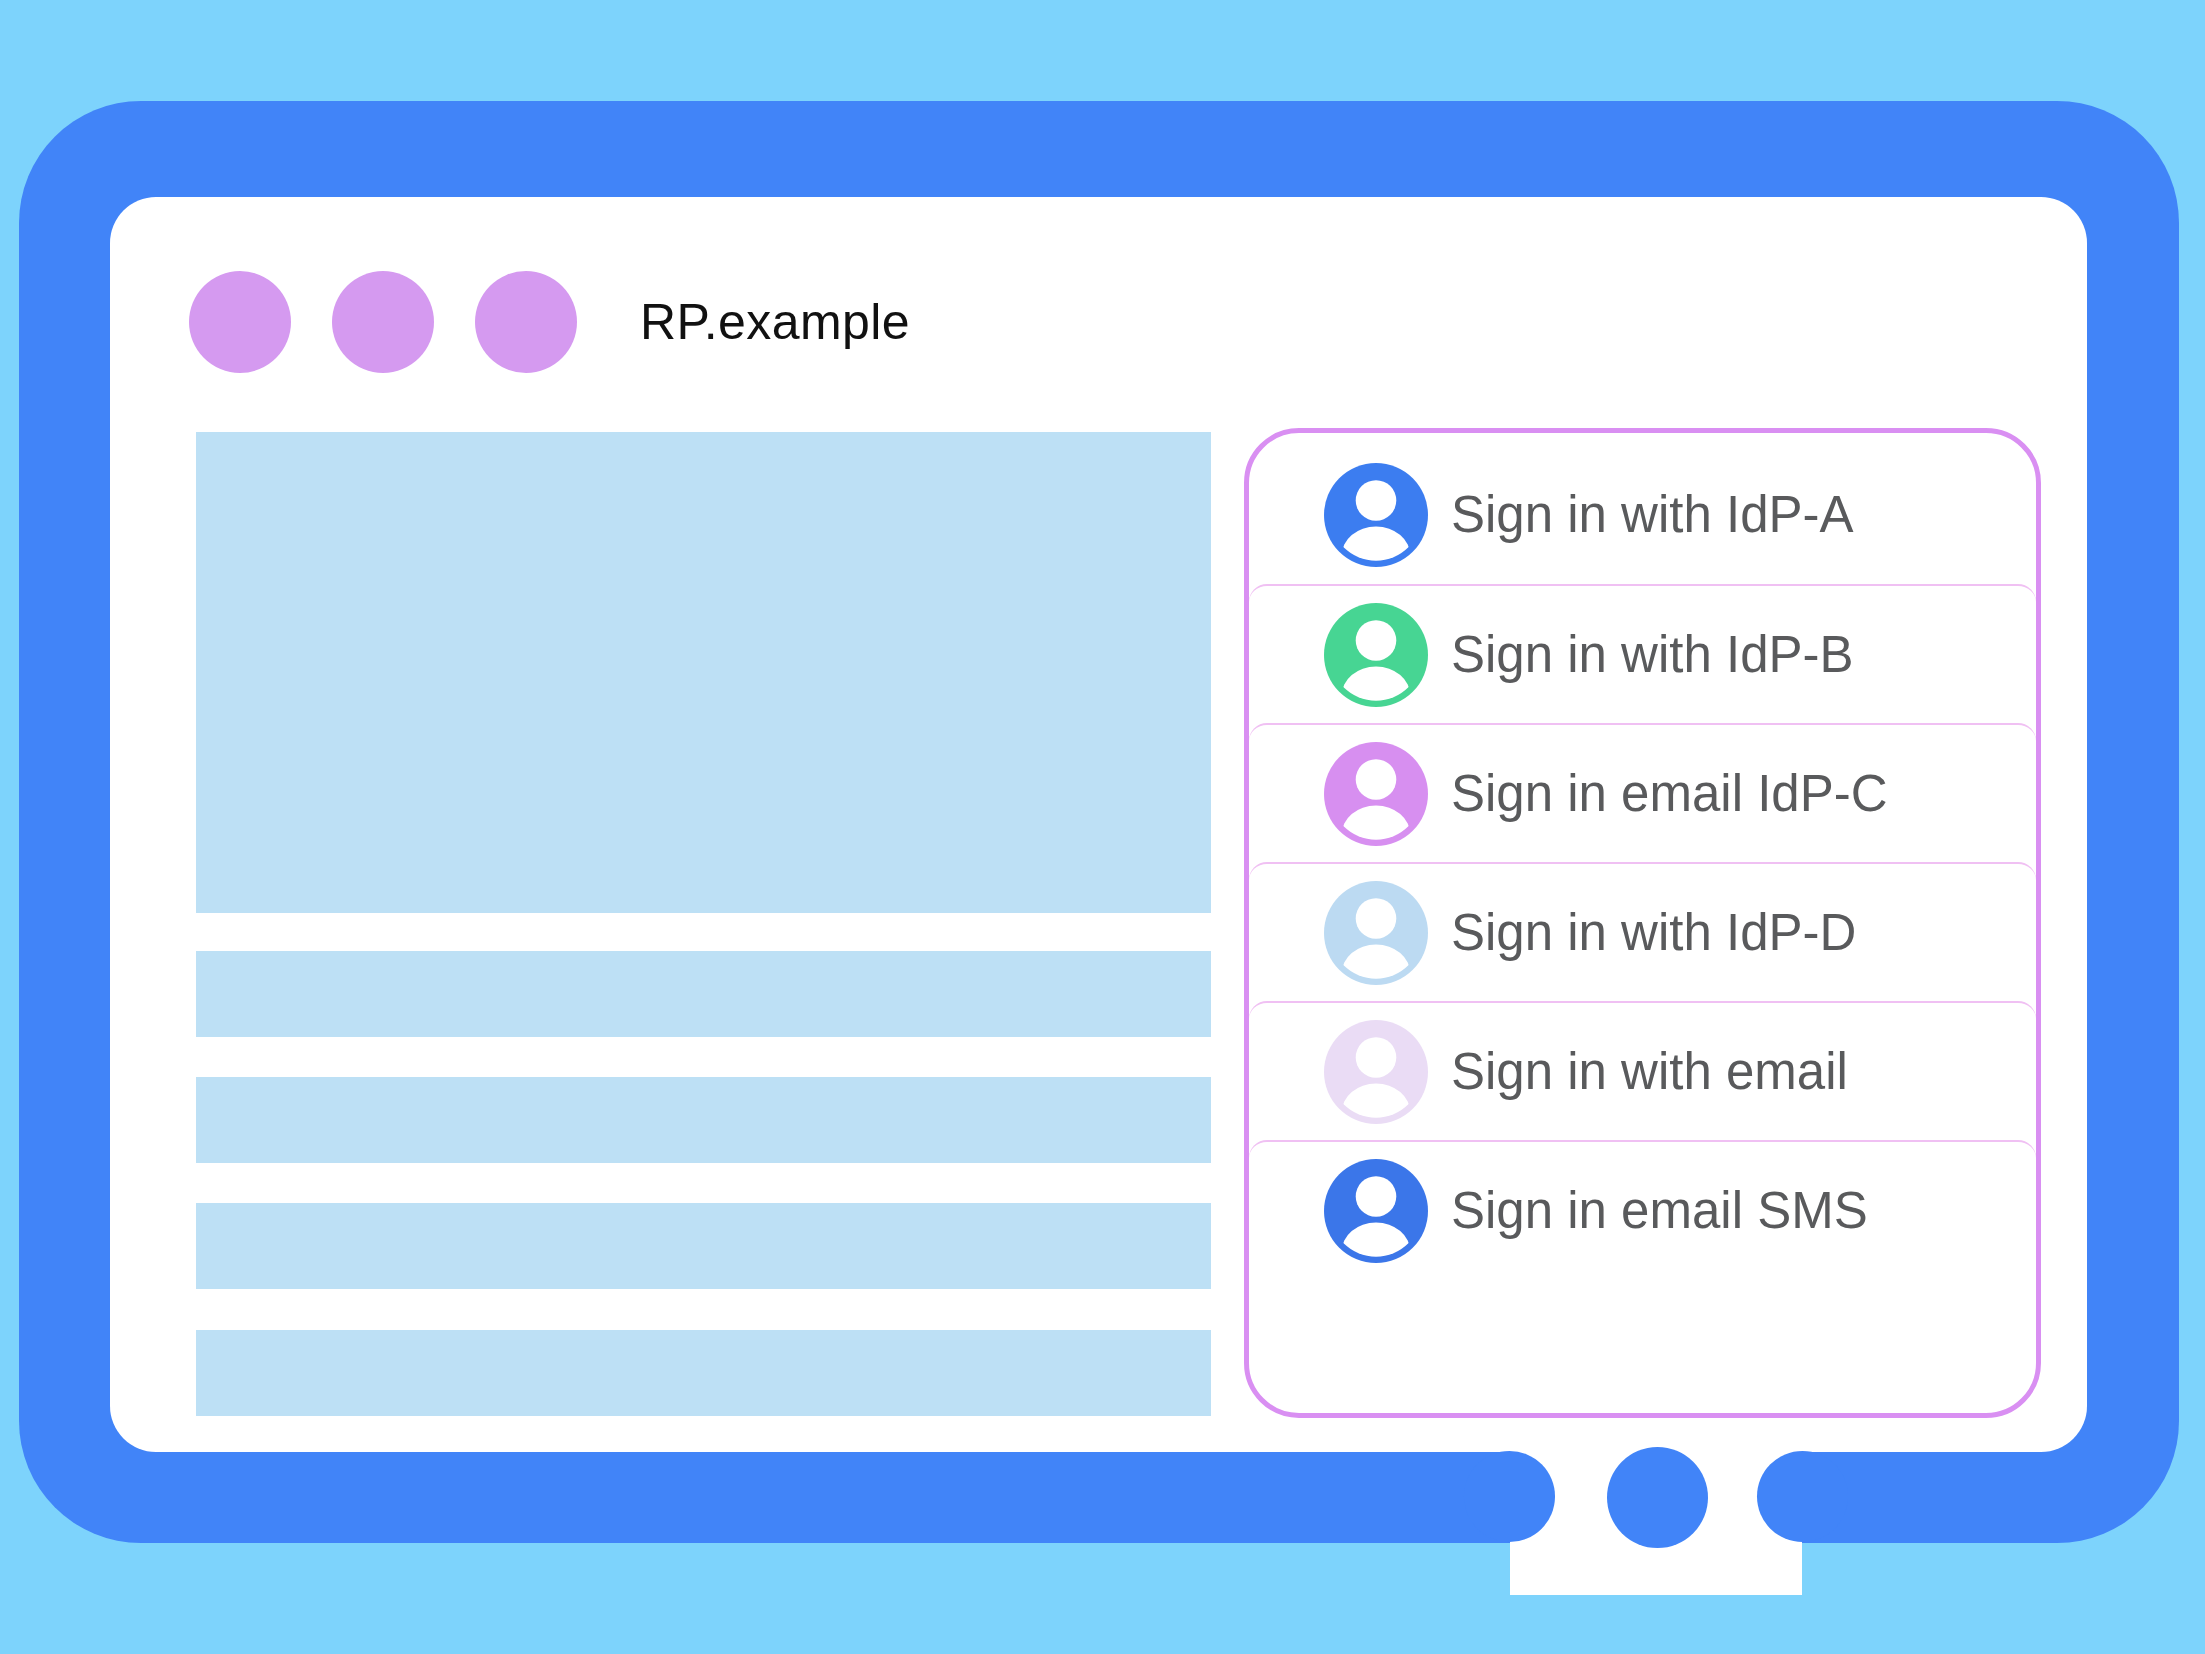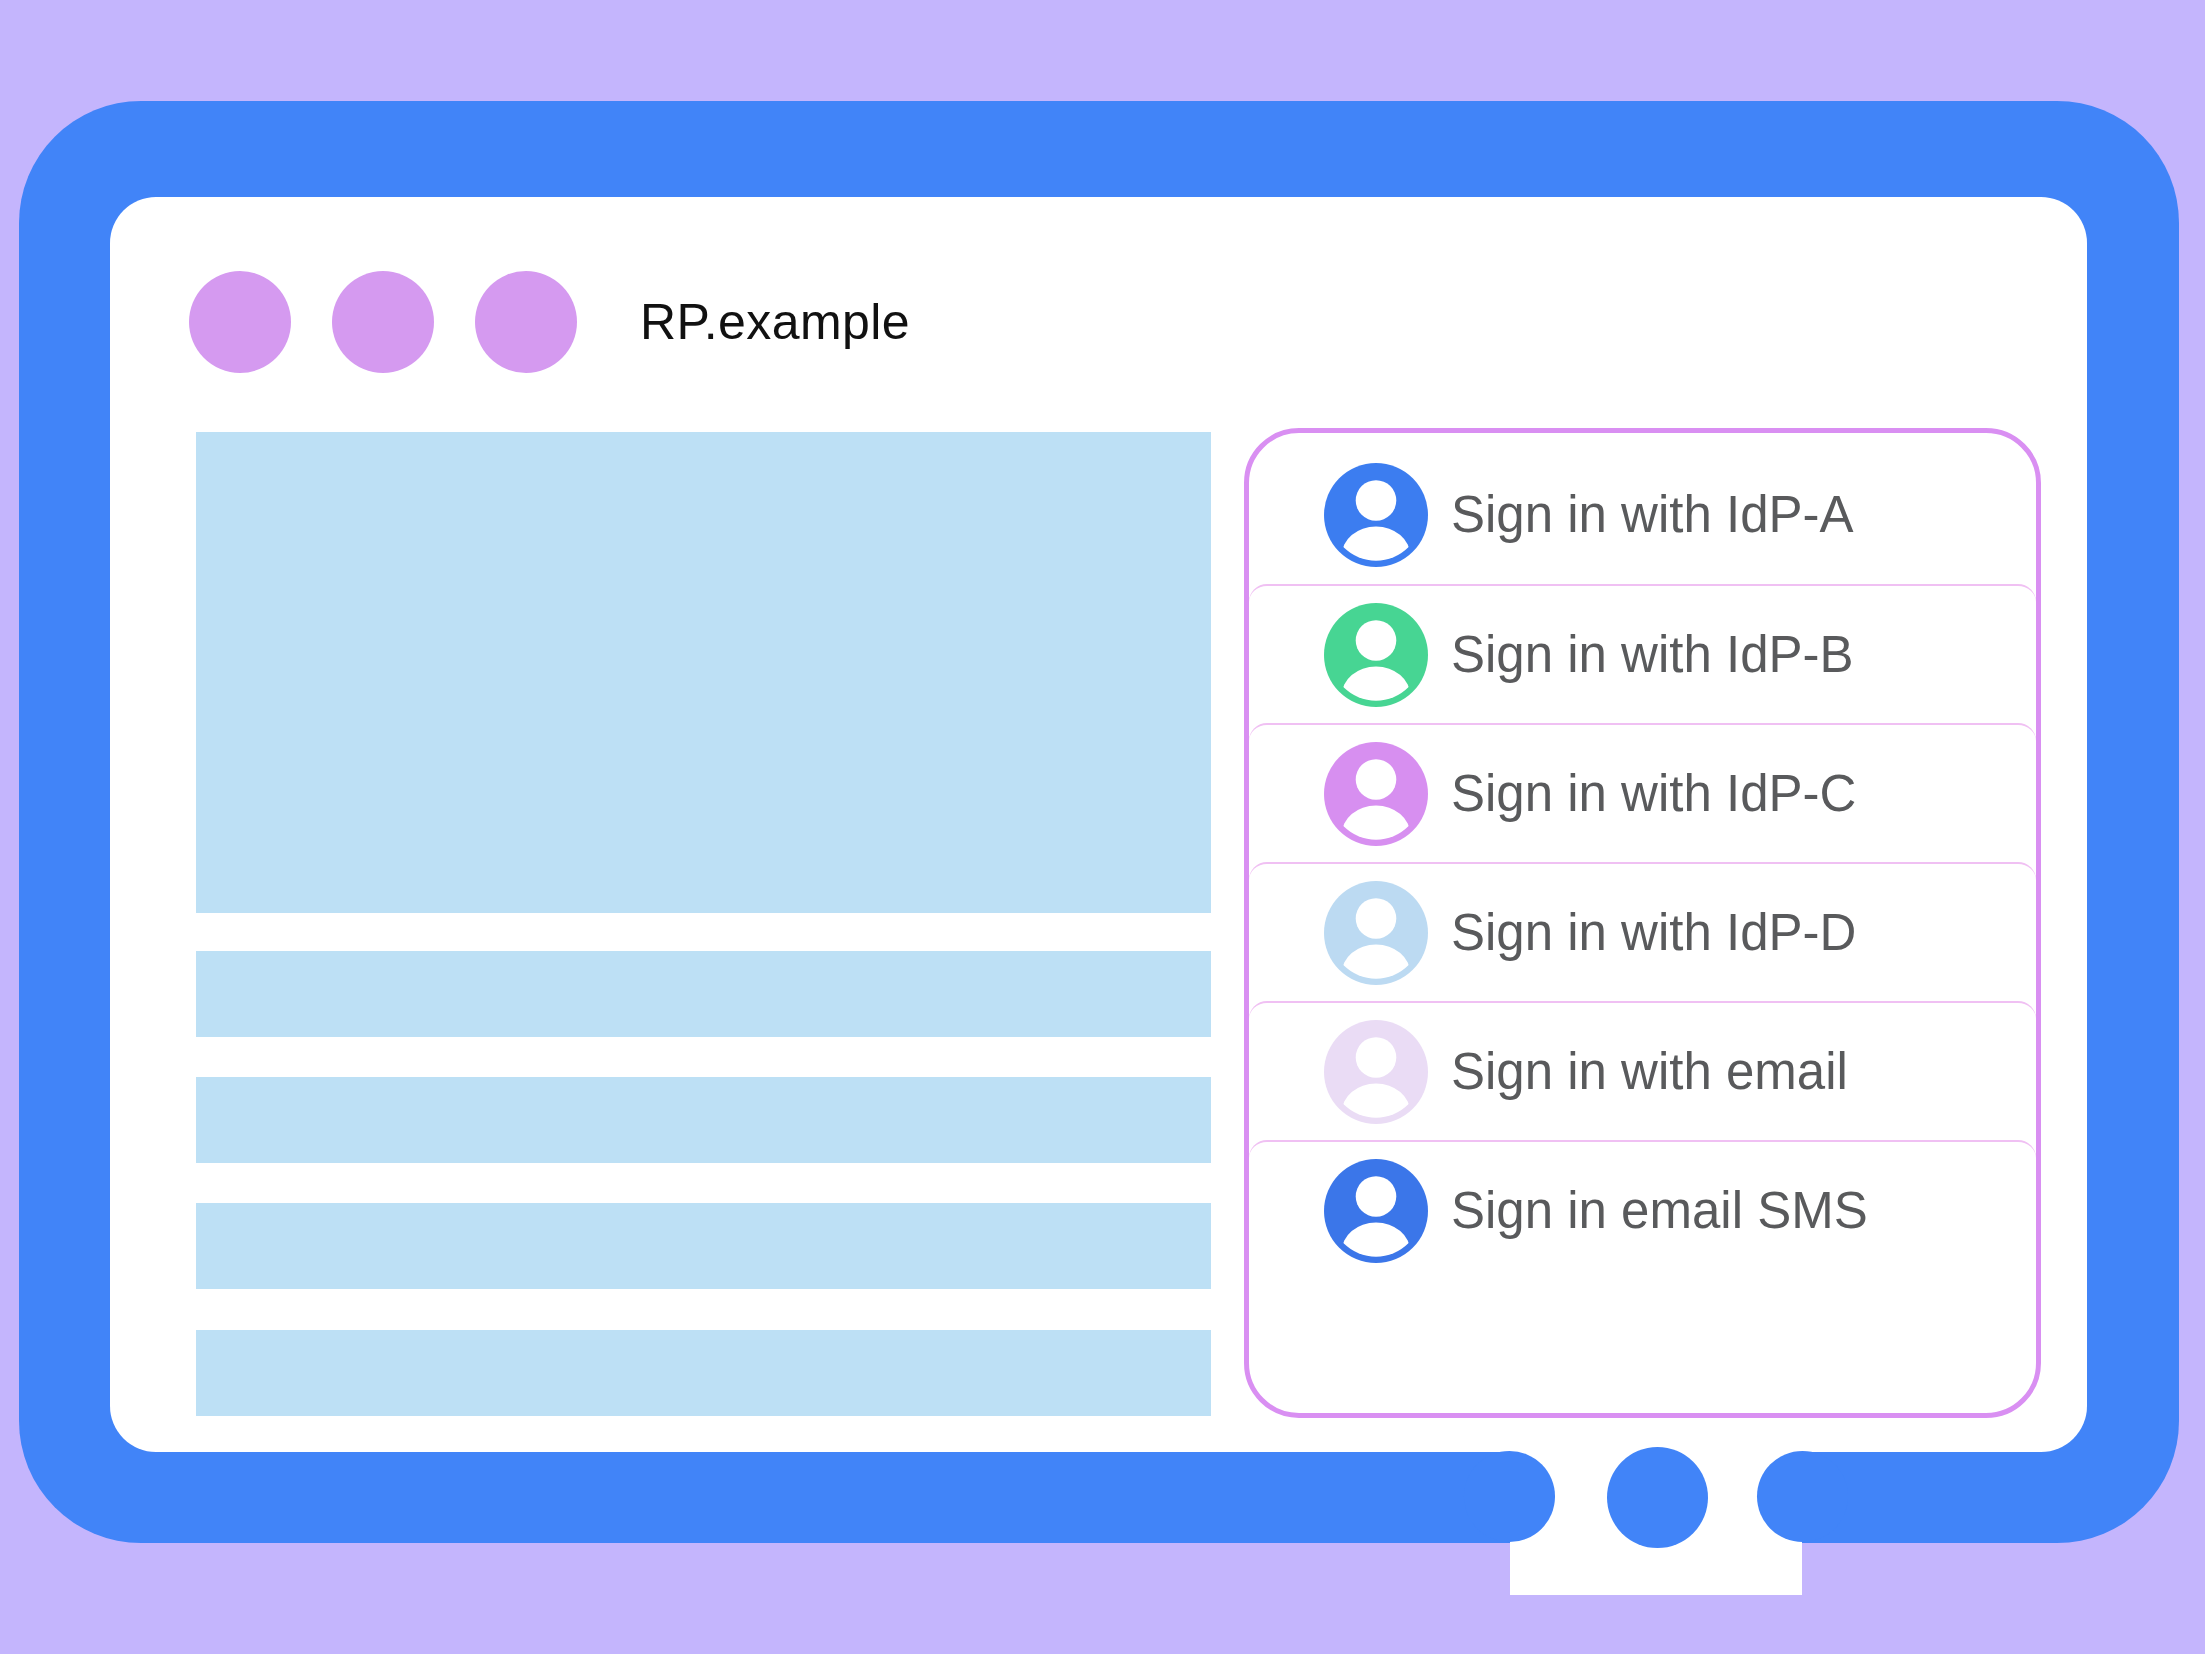--- a/index.html
+++ b/index.html
@@ -1,16 +1,16 @@
 <!DOCTYPE html>
 <html style="font-size:14px"><head>
 <meta charset="utf-8">
 <style>
   html,body{margin:0;padding:0;background:#ffffff;}
-  .canvas{position:relative;width:2206px;height:1654px;background:#c4b5fd;overflow:hidden;
+  .canvas{position:relative;width:2206px;height:1654px;background:#7dd3fc;overflow:hidden;
           font-family:"Liberation Sans", sans-serif;}
 
   
   .frame-outer{position:absolute;left:19.4px;top:101px;width:2160px;height:1442px;
                background:#4184F8;border-radius:122px;}
   .frame-inner{position:absolute;left:110px;top:197px;width:1977px;height:1255px;
                background:#ffffff;border-radius:46px;}
   
   .frame-notch{position:absolute;left:1510px;top:1445px;width:292px;height:150px;background:#ffffff;}
   .bar-cap{position:absolute;width:91px;height:91px;border-radius:50%;background:#4184F8;top:1451px;}
@@ -96,21 +96,21 @@
     </div>
 
     <div class="signin-item">
       <svg class="avatar" viewBox="0 0 100 100">
         <circle cx="50" cy="50" r="50" fill="#D78FF0"></circle>
         <g clip-path="url(#personClip)">
             <circle class="glyph" cx="50" cy="36" r="19.5"></circle>
             <ellipse class="glyph" cx="50" cy="89" rx="33" ry="28"></ellipse>
           </g>
       </svg>
-      <span class="signin-label">Sign in with IdP-C</span>
+      <span class="signin-label">Sign in email IdP-C</span>
     </div>
 
     <div class="signin-item">
       <svg class="avatar" viewBox="0 0 100 100">
         <circle cx="50" cy="50" r="50" fill="#BCDAF2"></circle>
         <g clip-path="url(#personClip)">
             <circle class="glyph" cx="50" cy="36" r="19.5"></circle>
             <ellipse class="glyph" cx="50" cy="89" rx="33" ry="28"></ellipse>
           </g>
       </svg>

